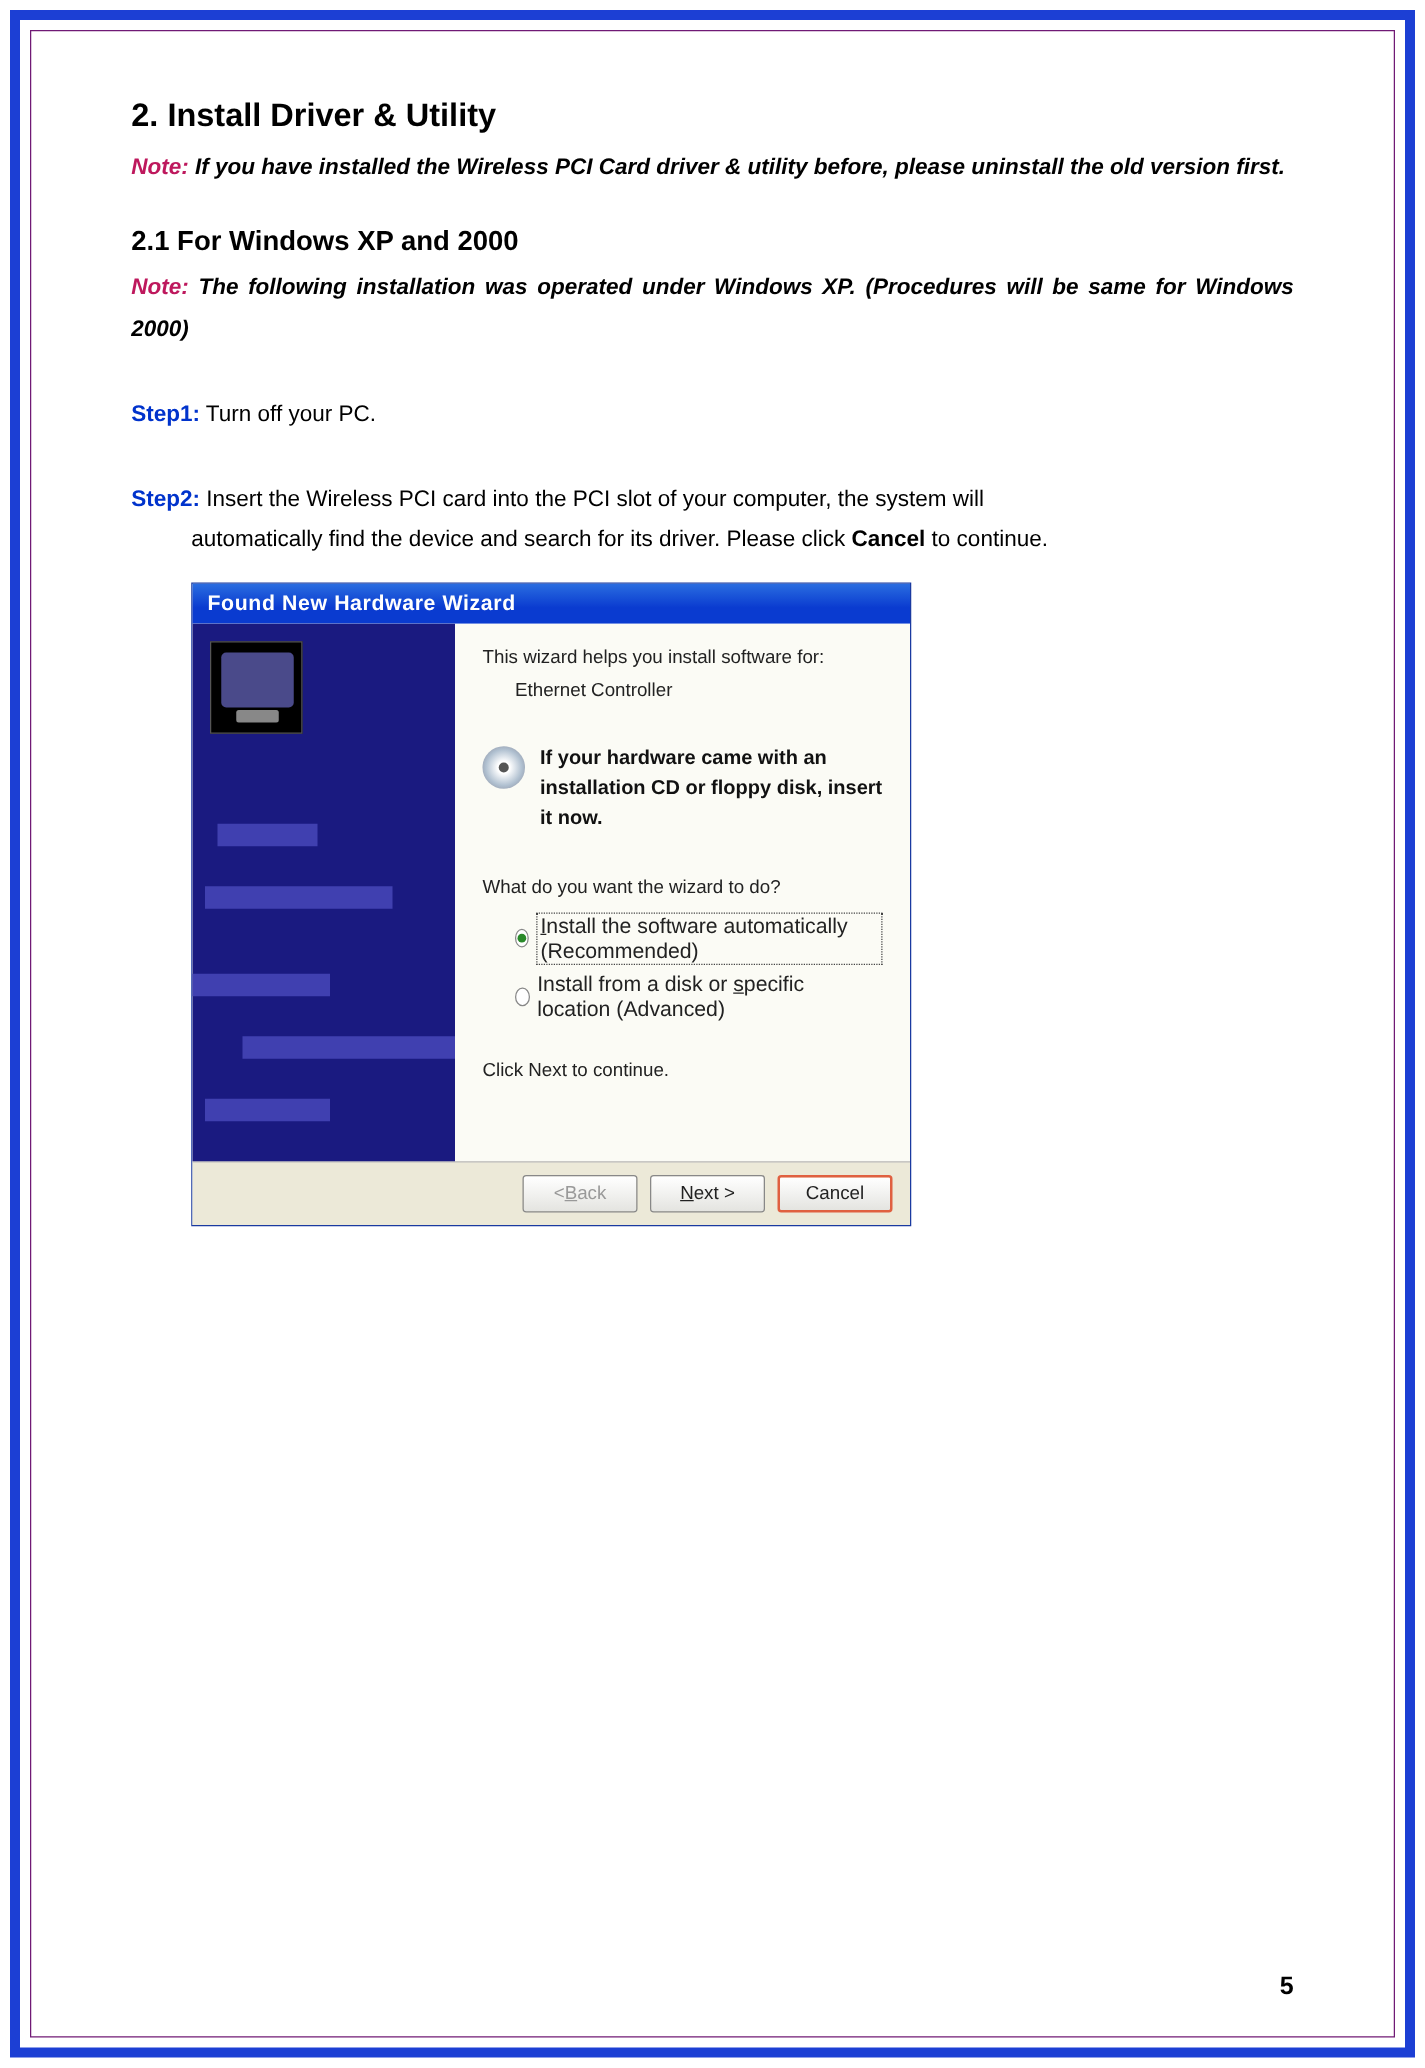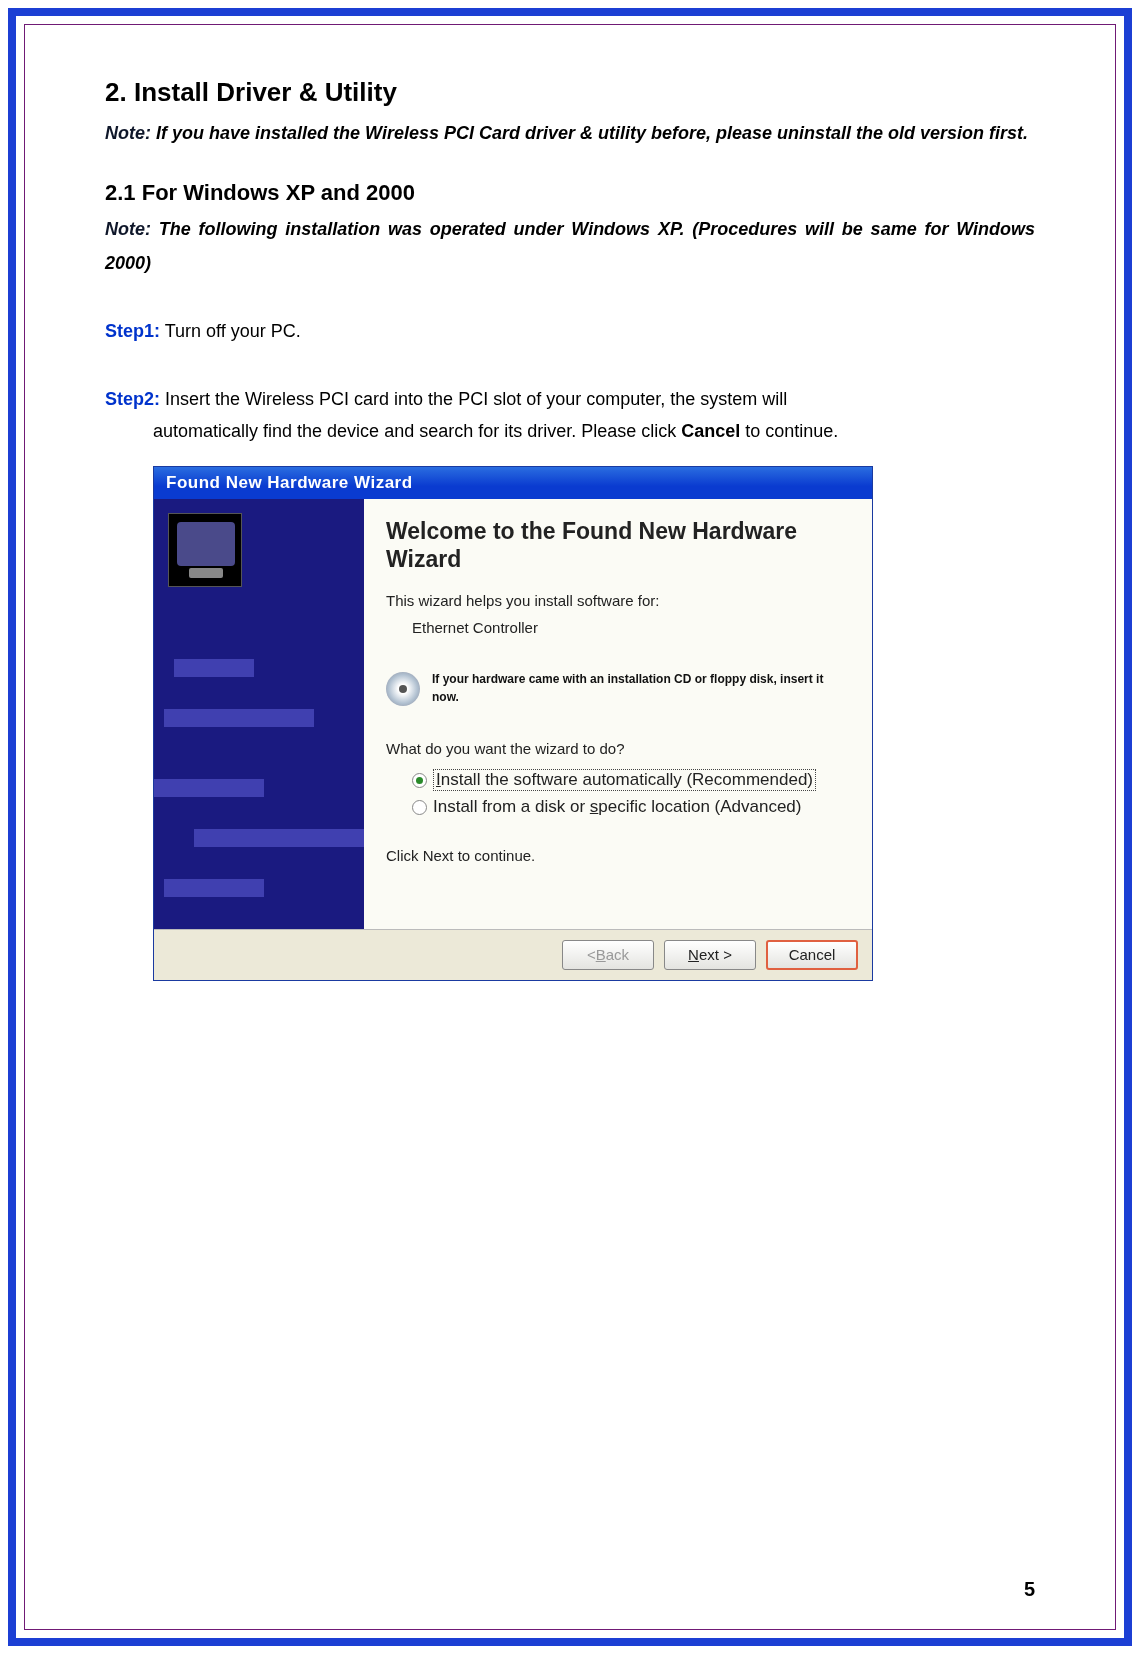--- a/index.html
+++ b/index.html
@@ -33,21 +33,21 @@
     font-weight: bold;
     margin-bottom: 8px;
   }
   .note-line {
     font-size: 18px;
     font-style: italic;
     font-weight: bold;
     line-height: 1.9;
     margin-bottom: 30px;
   }
-  .note-lbl { color: #0f172a; }
+  .note-lbl { color: #be185d; }
   .h-sub {
     font-size: 22px;
     font-weight: bold;
     margin-bottom: 6px;
   }
   .note-line2 {
     font-size: 18px;
     font-style: italic;
     font-weight: bold;
     line-height: 1.9;
@@ -60,21 +60,21 @@
     margin-bottom: 36px;
     text-align: justify;
   }
   .step2 { margin-bottom: 18px; }
   .step-lbl { color: #0033cc; font-weight: bold; }
   .step-body-indent { padding-left: 48px; display: block; }
 
   
   .wizard {
     margin-left: 48px;
-    width: 720px;
+    width: 576px;
     border: 1px solid #1a3aa0;
     font-family: Tahoma, Arial, sans-serif;
   }
   .titlebar {
     background: linear-gradient(to bottom, #2a6de0 0%, #0a3bd0 60%, #0a3bd0 100%);
     color: #fff;
     font-size: 17px;
     font-weight: bold;
     padding: 6px 12px;
     letter-spacing: 0.5px;
@@ -152,21 +152,21 @@
     margin-top: 2px;
   }
   .cd-icon::after {
     content: "";
     position: absolute;
     top: 13px; left: 13px;
     width: 8px; height: 8px;
     background: #555;
     border-radius: 50%;
   }
-  .cd-text { font-weight: bold; font-size: 12px; line-height: 1.5; color: #111; }
+  .cd-text { font-weight: bold; font-size: 16px; line-height: 1.5; color: #111; }
 
   .ask { margin-bottom: 12px; }
   .radio-group { padding-left: 26px; margin-bottom: 30px; }
   .radio-opt { display: flex; align-items: center; gap: 6px; margin-bottom: 6px; font-size: 17px; }
   .radio {
     width: 15px; height: 15px; border: 1px solid #888; border-radius: 50%;
     display: inline-flex; align-items: center; justify-content: center;
     background: #fff;
   }
   .radio.selected::after {
@@ -247,21 +247,20 @@
             <div class="art"></div>
             <div class="lines">
               <div class="l l1"></div>
                 <div class="l l2"></div>
                 <div class="l l3"></div>
                 <div class="l l4"></div>
                 <div class="l l5"></div>
             </div>
           </div>
           <div class="wiz-right">
-            <div class="wiz-title">Welcome to the Found New Hardware Wizard</div>
             <div class="wiz-helps">This wizard helps you install software for:</div>
             <div class="wiz-device">Ethernet Controller</div>
             <div class="cd-row">
               <div class="cd-icon"></div>
               <div class="cd-text">If your hardware came with an installation CD or floppy disk, insert it now.</div>
             </div>
             <div class="ask">What do you want the wizard to do?</div>
             <div class="radio-group">
               <div class="radio-opt sel">
                 <span class="radio selected"></span>

